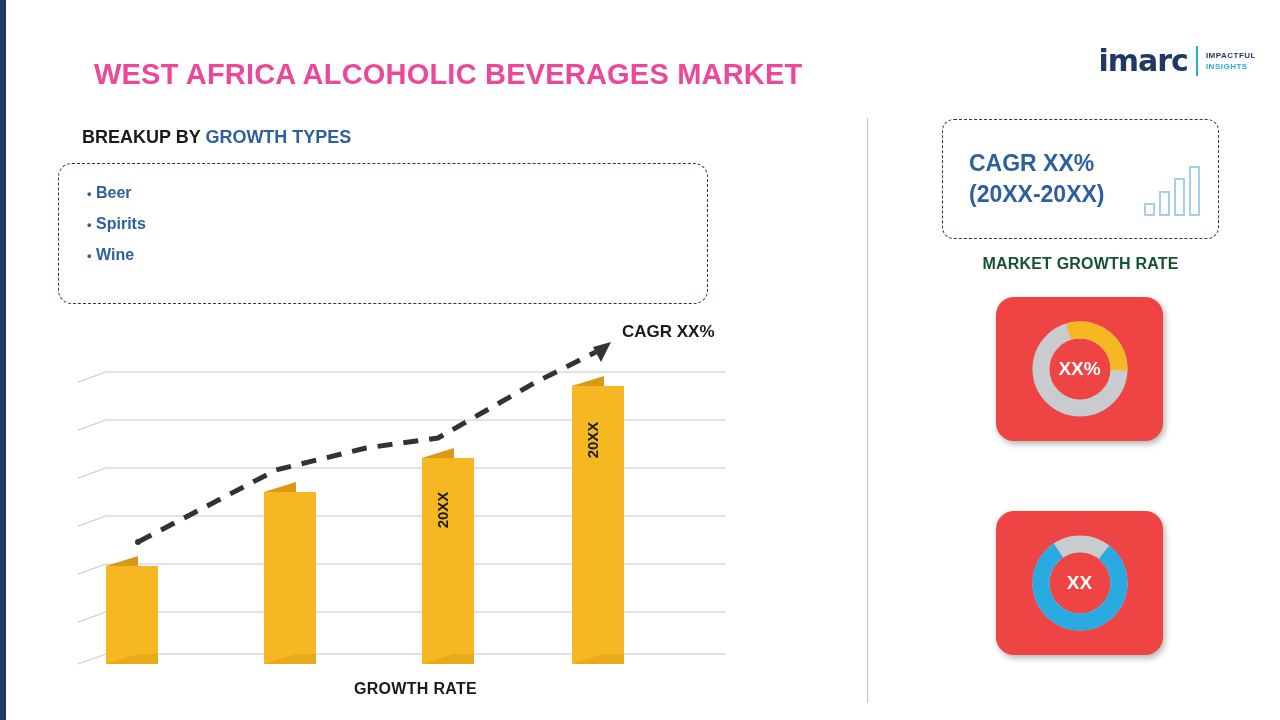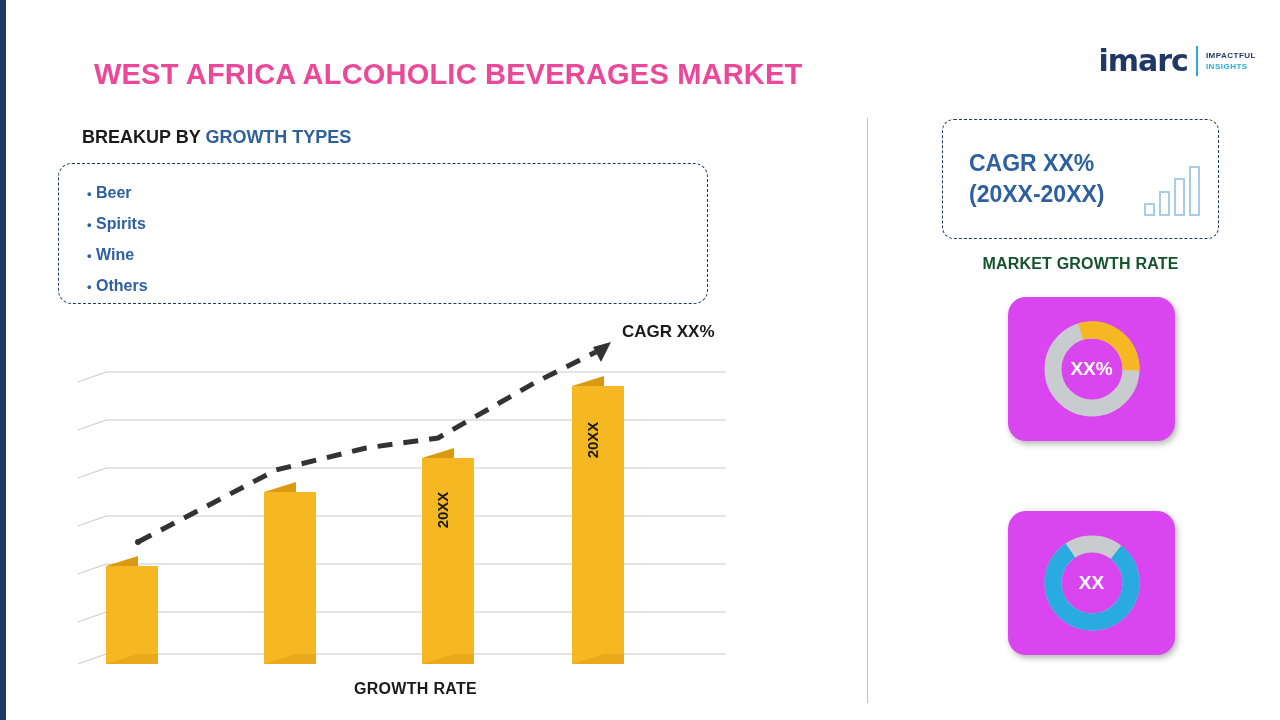--- a/index.html
+++ b/index.html
@@ -101,23 +101,23 @@
   .caption{
     position:absolute;width:277px;text-align:center;
     font-size:16px;font-weight:bold;color:#14532d;
     letter-spacing:.2px;
   }
   .cap-growth{left:936px;top:255px;}
   .cap-cagr{left:936px;top:460px;}
   .cap-largest{left:936px;top:670px;}
   .donut-card{
     position:absolute;width:167px;height:144px;
-    background:#d946ef;border-radius:18px;
+    background:#ef4444;border-radius:18px;
     box-shadow:2px 3px 6px rgba(0,0,0,.3);
-    display:flex;align-items:center;justify-content:center;margin-left:12px;
+    display:flex;align-items:center;justify-content:center;
   }
   .card-cagr{left:990px;top:297px;}
   .card-largest{left:990px;top:511px;}
   .donut-label{
     position:absolute;
     font-size:19px;font-weight:bold;color:#ffffff;
     left:0;right:0;text-align:center;top:50%;
     transform:translateY(-50%);
   }
 </style>
@@ -148,24 +148,20 @@
       <span class="bullet">•</span>
       <span>Beer</span>
     </div>
     <div class="seg-item">
       <span class="bullet">•</span>
       <span>Spirits</span>
     </div>
     <div class="seg-item">
       <span class="bullet">•</span>
       <span>Wine</span>
-    </div>
-    <div class="seg-item">
-      <span class="bullet">•</span>
-      <span>Others</span>
     </div>
   </div>
 
   <div class="v-divider"></div>
 
   <div class="chart">
     <svg width="700" height="345" viewBox="0 0 700 345">
 
       <g stroke="#c8c8c8" stroke-width="1" fill="none">
         <path d="M12 52 L40 42 L660 42"></path>

